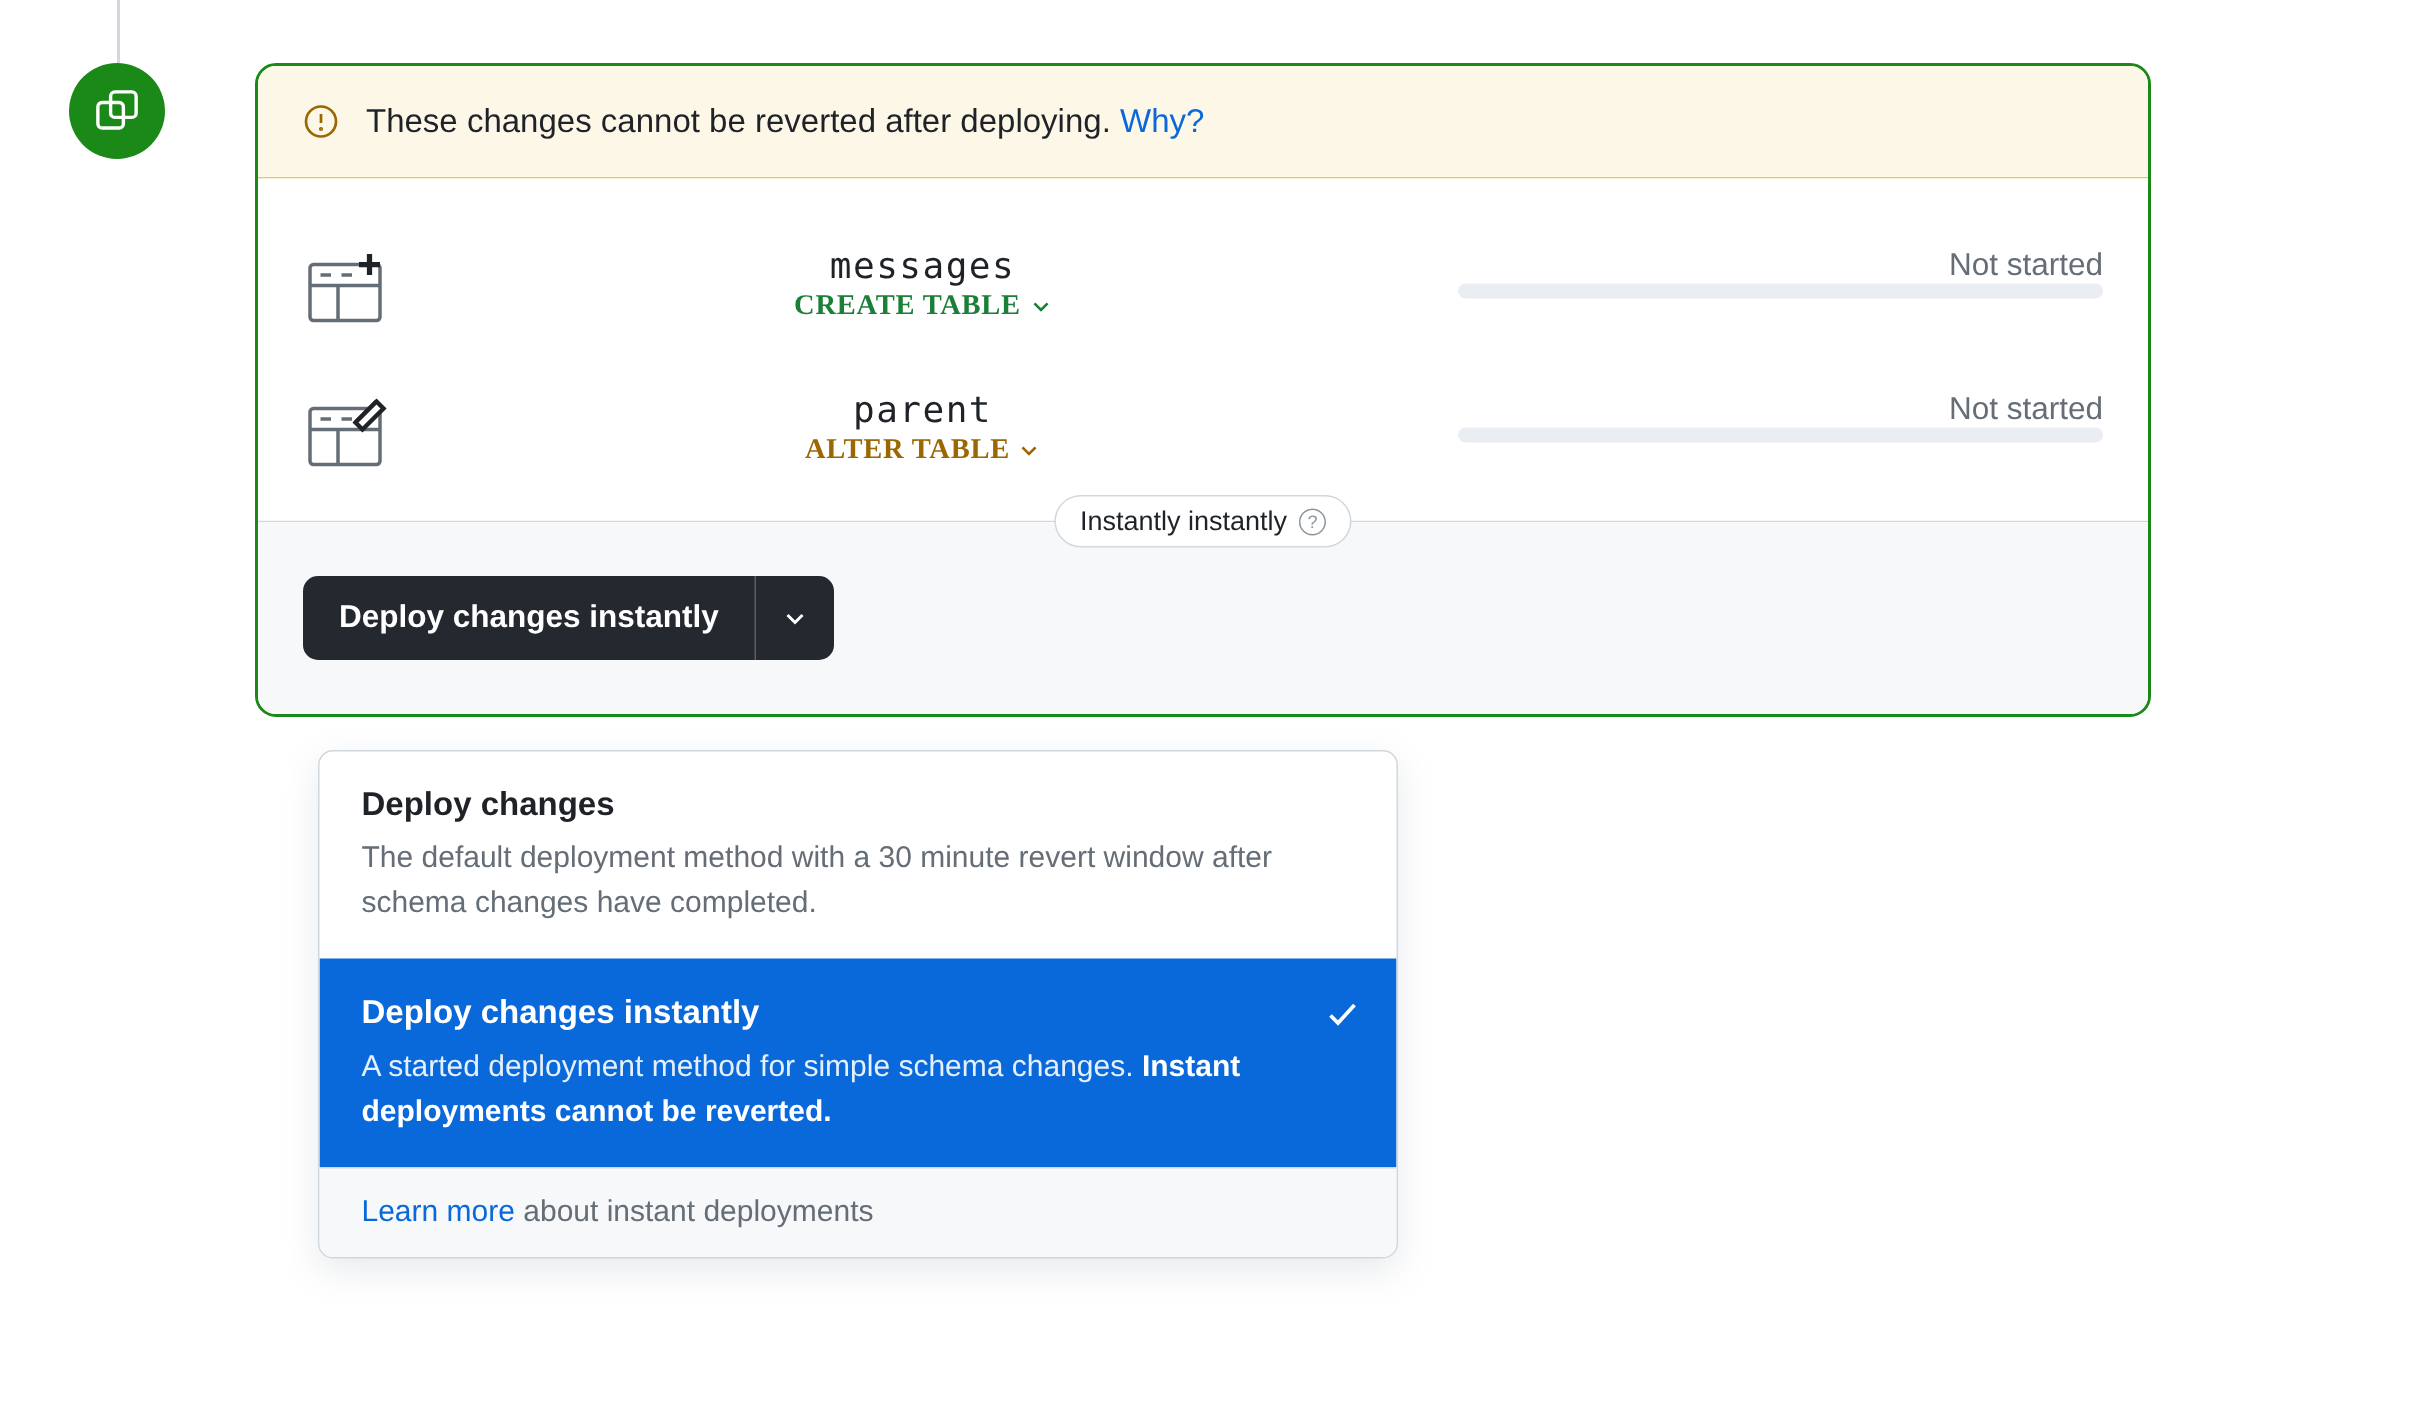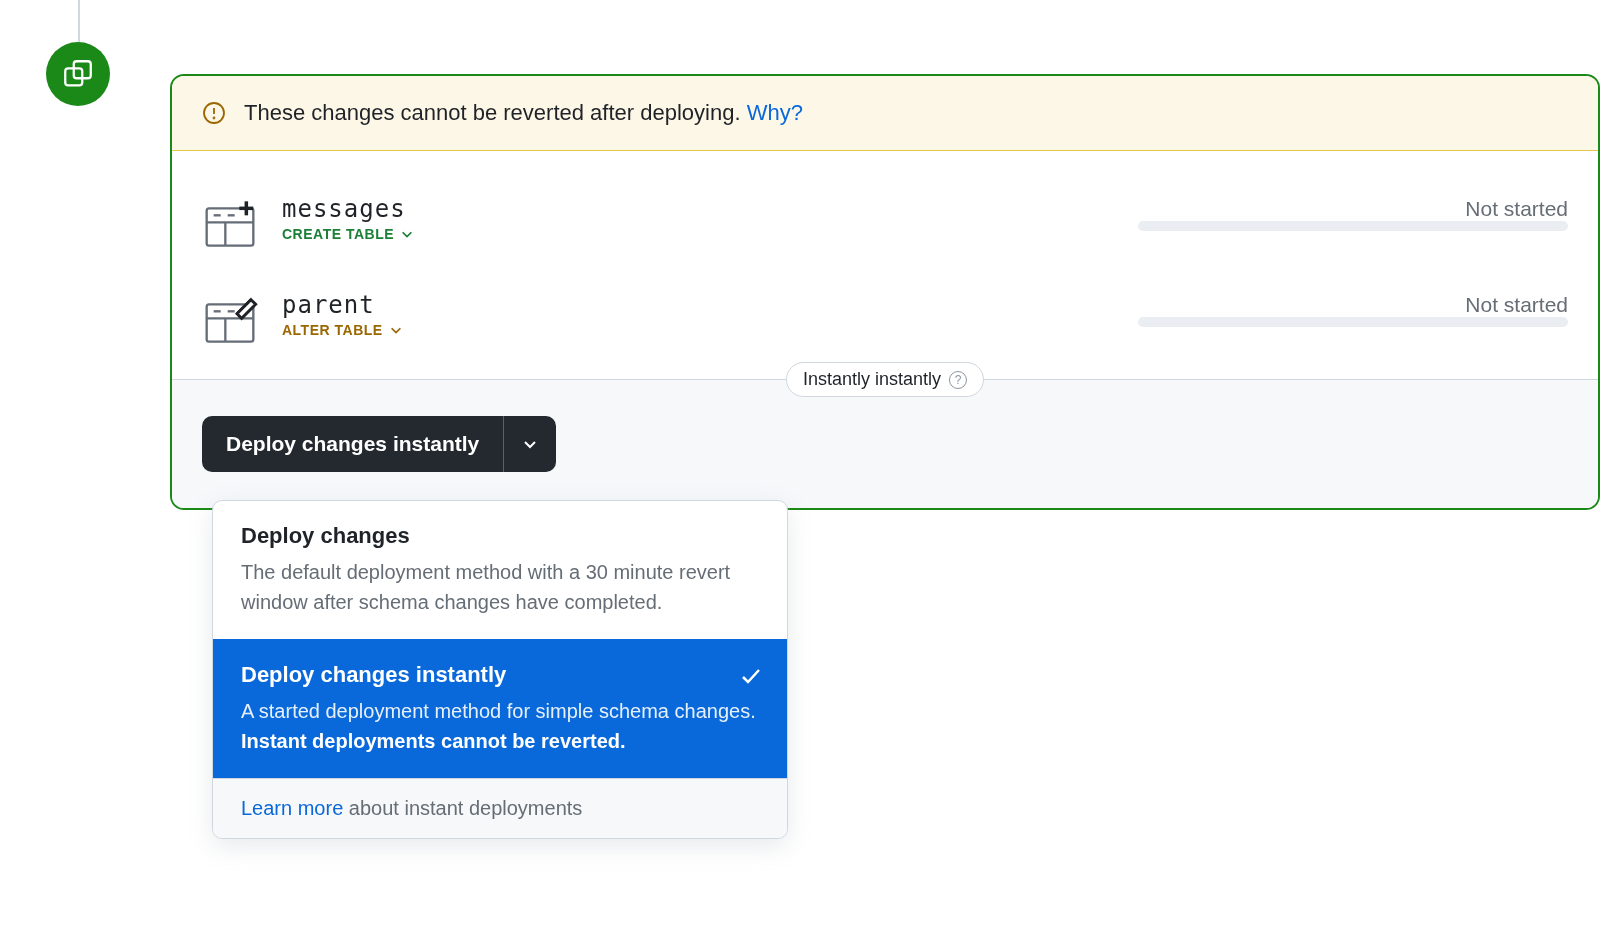--- a/index.html
+++ b/index.html
@@ -32,26 +32,25 @@
     display: flex;
     align-items: center;
     justify-content: center;
   }
   .avatar-circle svg { width: 34px; height: 34px; }
 
   .panel {
     position: absolute;
     left: 170px;
     top: 42px;
-    width: 1430px;
+    width: 1264px;
     border: 2px solid #1a8917;
     border-radius: 14px;
     background: #ffffff;
     overflow: visible;
-    margin-top: 32px;
   }
 
   .banner {
     background: #fdf7e7;
     border-bottom: 1px solid #e7c94a;
     border-radius: 12px 12px 0 0;
     padding: 24px 30px;
     display: flex;
     align-items: center;
     gap: 18px;
@@ -79,31 +78,31 @@
     padding: 18px 0;
   }
   .item-icon {
     width: 56px;
     flex: 0 0 56px;
     display: flex;
     justify-content: center;
     padding-top: 4px;
   }
   .item-icon svg { width: 56px; height: 56px; }
-  .item-main { flex: 1 1 auto; }
+  .item-main { flex: 1 1 auto; text-align: center; }
   .item-title {
     font-family: ui-monospace, SFMono-Regular, "SF Mono", Menlo, Consolas, monospace;
     font-size: 24px;
     color: #1f2328;
     letter-spacing: 1px;
     margin-bottom: 2px;
   }
   .item-action {
-    font-family: Liberation Sans, sans-serif;
-    font-size: 14px;
+    font-family: Liberation Serif, serif;
+    font-size: 19px;
     font-weight: 700;
     display: inline-flex;
     align-items: center;
     gap: 6px;
     cursor: pointer;
     letter-spacing: 0.5px;
   }
   .item-action.create { color: #1a7f37; }
   .item-action.alter { color: #9a6700; }
   .chev { width: 14px; height: 14px; }
@@ -187,21 +186,21 @@
     border-left: 1px solid rgba(255,255,255,0.25);
     display: flex;
     align-items: center;
   }
   .split-caret svg { width: 16px; height: 16px; }
 
   .dropdown {
     position: absolute;
     left: 212px;
     top: 500px;
-    width: 576px;
+    width: 720px;
     background: #ffffff;
     border: 1px solid #d0d7de;
     border-radius: 10px;
     box-shadow: 0 8px 24px rgba(140,149,159,0.2);
     overflow: hidden;
     z-index: 50;
   }
   .dd-option {
     padding: 22px 28px;
     cursor: pointer;

